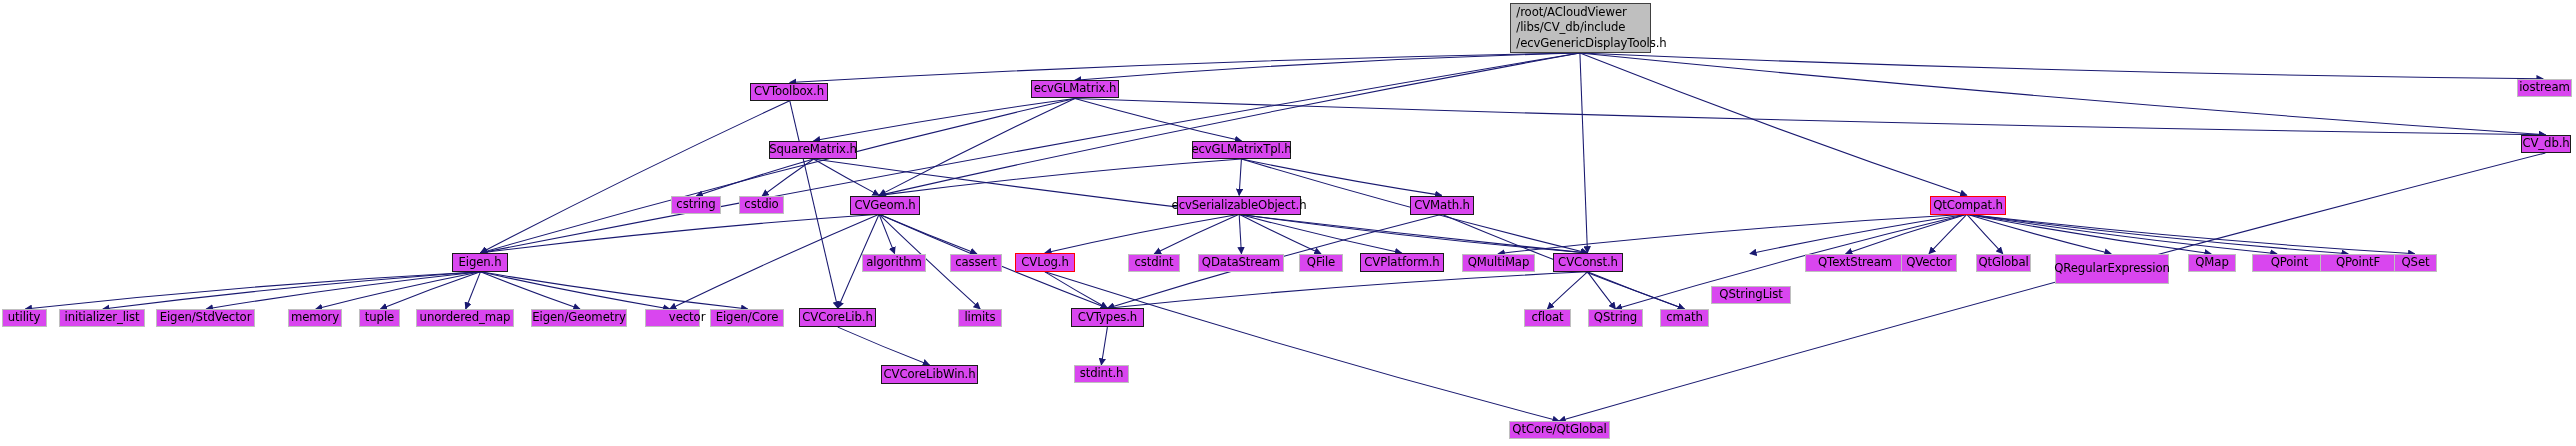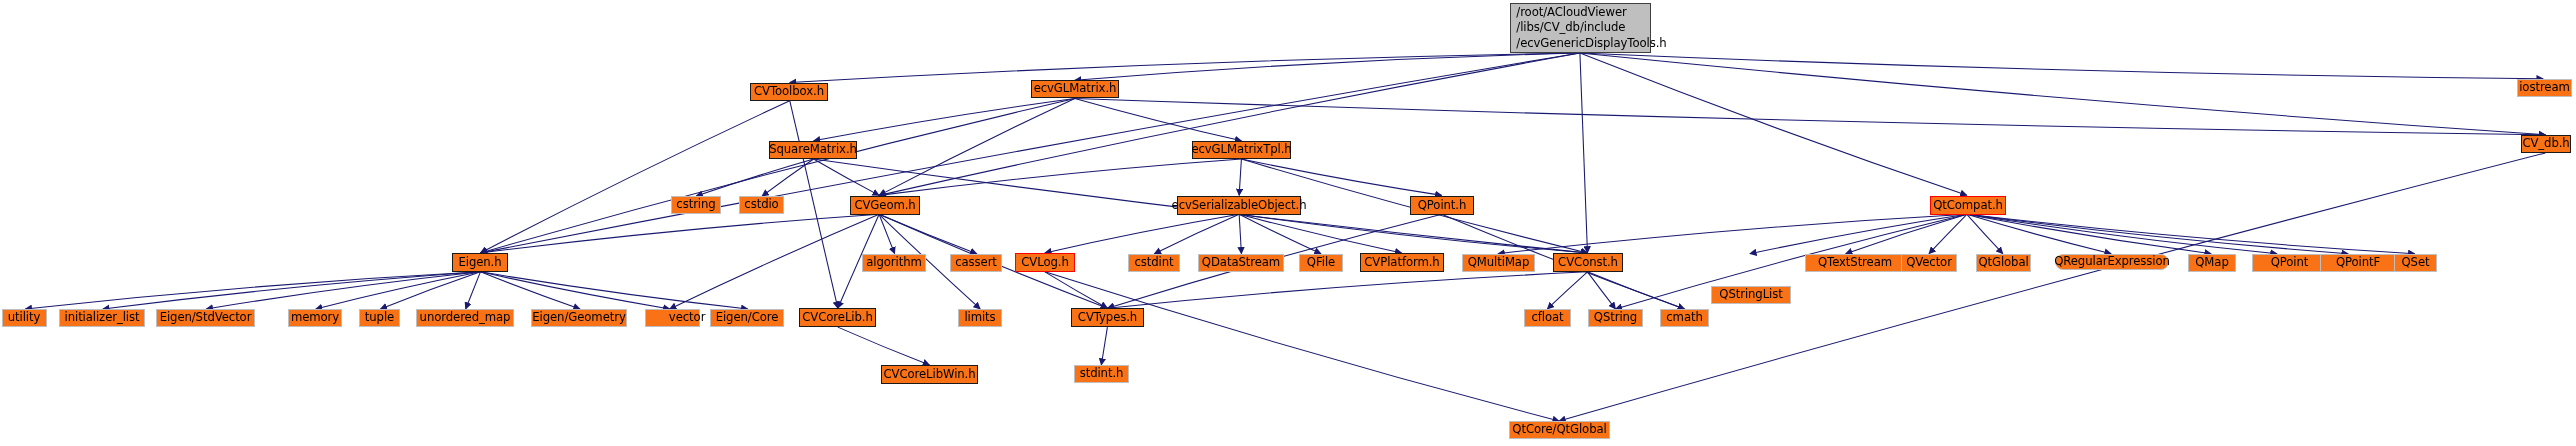--- a/index.html
+++ b/index.html
@@ -12,21 +12,21 @@
     overflow:hidden;
   }
   svg#edges{position:absolute;left:0;top:0;width:2576px;height:446px;pointer-events:none;}
   .node{
     position:absolute;
     box-sizing:border-box;
     display:flex;
     align-items:center;
     justify-content:center;
     text-align:center;
-    background:#f97316;
+    background:#d946ef;
     border:0.8px solid #bfbfbf;
     color:#000000;
     font-size:11.7px;
     line-height:1.15;
     white-space:pre;
     letter-spacing:-0.1px;
     padding:0 3.8px;
   }
   .node.hdr{border:1.2px solid #1a1a1a;}
   .node.red{border:1.2px solid #ff0000;}
@@ -128,37 +128,37 @@
       <div class="node" style="left: 2517px; top: 79px; width: 55px; height: 18px;">iostream</div>
       <div class="node hdr" style="left: 2521px; top: 135px; width: 50px; height: 18px;">CV_db.h</div>
       <div class="node hdr" style="left: 750px; top: 83px; width: 78px; height: 18px;">CVToolbox.h</div>
       <div class="node hdr" style="left: 1031px; top: 80px; width: 88px; height: 18px;">ecvGLMatrix.h</div>
       <div class="node hdr" style="left: 769px; top: 141px; width: 88px; height: 18px;">SquareMatrix.h</div>
       <div class="node hdr" style="left: 1192px; top: 141px; width: 99px; height: 18px;">ecvGLMatrixTpl.h</div>
       <div class="node" style="left: 671px; top: 196px; width: 50px; height: 18px;">cstring</div>
       <div class="node" style="left: 739px; top: 196px; width: 45px; height: 18px;">cstdio</div>
       <div class="node hdr" style="left: 844px; top: 196px; width: 70px; height: 19px; margin-left: 6px;">CVGeom.h</div>
       <div class="node hdr" style="left: 1177px; top: 196px; width: 124px; height: 19px;">ecvSerializableObject.h</div>
-      <div class="node hdr" style="left: 1410px; top: 196px; width: 64px; height: 19px;">QPoint.h</div>
+      <div class="node hdr" style="left: 1410px; top: 196px; width: 64px; height: 19px;">CVMath.h</div>
       <div class="node red" style="left: 1930px; top: 196px; width: 76px; height: 19px;">QtCompat.h</div>
       <div class="node hdr" style="left: 452px; top: 253px; width: 56px; height: 19px;">Eigen.h</div>
       <div class="node" style="left: 862px; top: 254px; width: 64px; height: 18px;">algorithm</div>
       <div class="node" style="left: 950px; top: 254px; width: 52px; height: 18px;">cassert</div>
       <div class="node red" style="left: 1015px; top: 253px; width: 60px; height: 19px;">CVLog.h</div>
       <div class="node" style="left: 1128px; top: 254px; width: 52px; height: 18px;">cstdint</div>
       <div class="node" style="left: 1198px; top: 254px; width: 86px; height: 18px;">QDataStream</div>
       <div class="node" style="left: 1299px; top: 254px; width: 44px; height: 18px;">QFile</div>
       <div class="node hdr" style="left: 1360px; top: 253px; width: 84px; height: 19px;">CVPlatform.h</div>
       <div class="node" style="left: 1462px; top: 254px; width: 73px; height: 18px;">QMultiMap</div>
       <div class="node hdr" style="left: 1553px; top: 253px; width: 70px; height: 19px;">CVConst.h</div>
       <div class="node" style="left: 1711px; top: 254px; width: 80px; height: 18px; margin-top: 32px;">QStringList</div>
       <div class="node" style="left: 1805px; top: 254px; width: 100px; height: 18px;">QTextStream</div>
       <div class="node" style="left: 1901px; top: 254px; width: 56px; height: 18px;">QVector</div>
       <div class="node" style="left: 1976px; top: 254px; width: 55px; height: 18px;">QtGlobal</div>
-      <div class="node" style="left: 2055px; top: 254px; width: 114px; height: 16px; border-radius: 9px;">QRegularExpression</div>
+      <div class="node" style="left: 2055px; top: 254px; width: 114px; height: 30px;">QRegularExpression</div>
       <div class="node" style="left: 2188px; top: 254px; width: 48px; height: 18px;">QMap</div>
       <div class="node" style="left: 2252px; top: 254px; width: 75px; height: 18px;">QPoint</div>
       <div class="node" style="left: 2320px; top: 254px; width: 76px; height: 18px;">QPointF</div>
       <div class="node" style="left: 2394px; top: 254px; width: 43px; height: 18px;">QSet</div>
       <div class="node" style="left: 1.5px; top: 309px; width: 45px; height: 18px;">utility</div>
       <div class="node" style="left: 59px; top: 309px; width: 86px; height: 18px;">initializer_list</div>
       <div class="node" style="left: 156px; top: 309px; width: 99px; height: 18px;">Eigen/StdVector</div>
       <div class="node" style="left: 288px; top: 309px; width: 54px; height: 18px;">memory</div>
       <div class="node" style="left: 359px; top: 309px; width: 41px; height: 18px;">tuple</div>
       <div class="node" style="left: 416px; top: 309px; width: 98px; height: 18px;">unordered_map</div>

